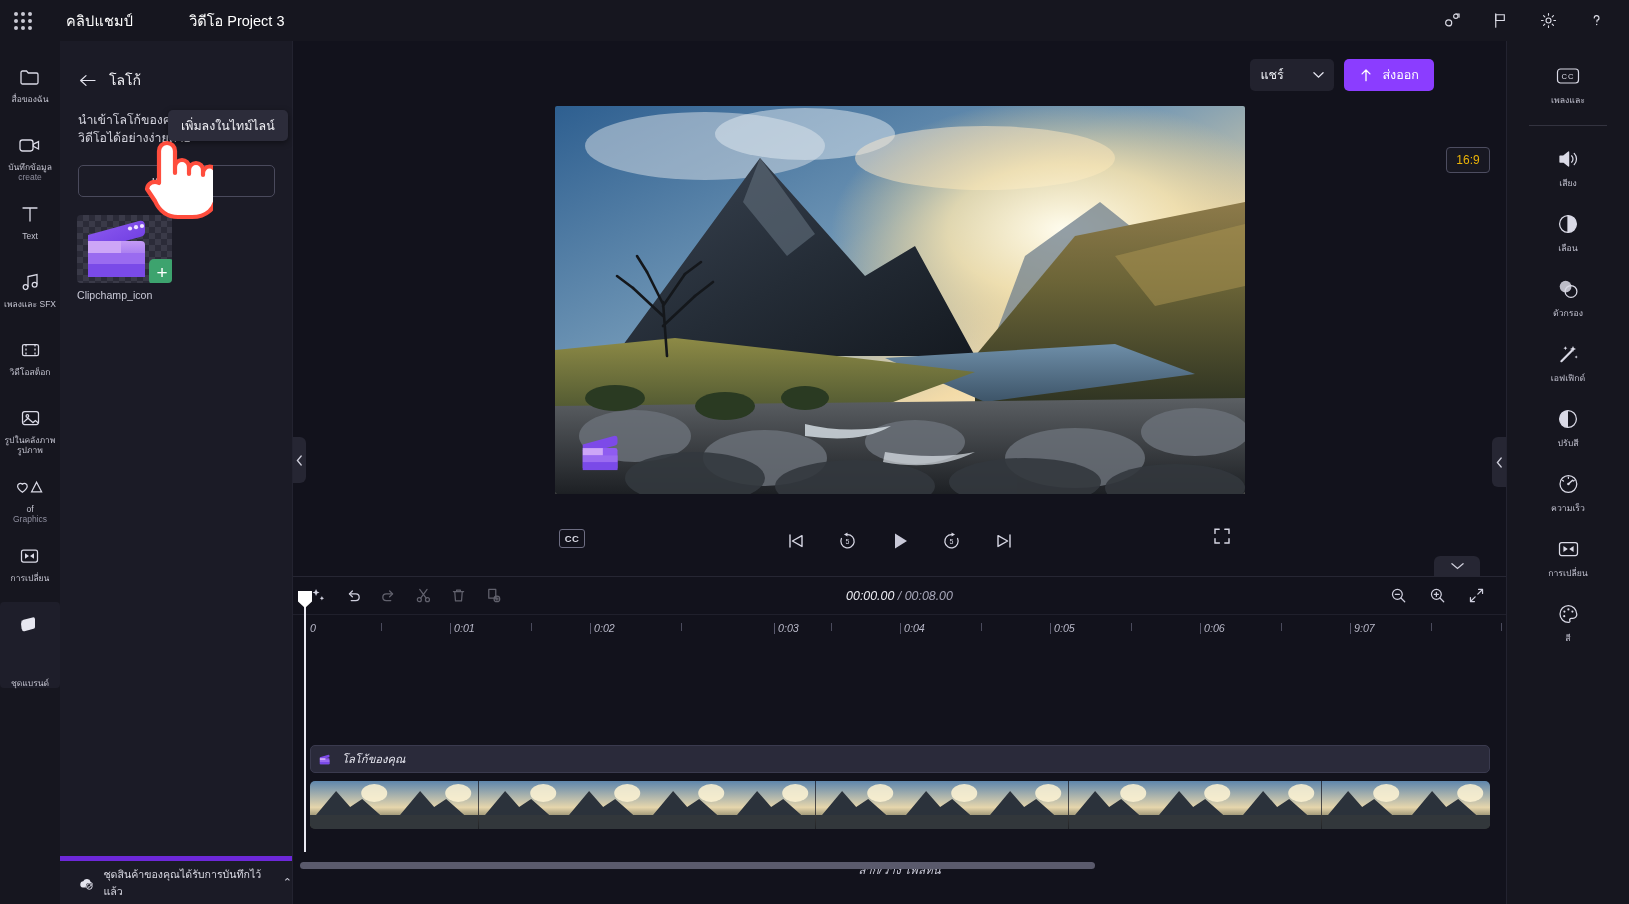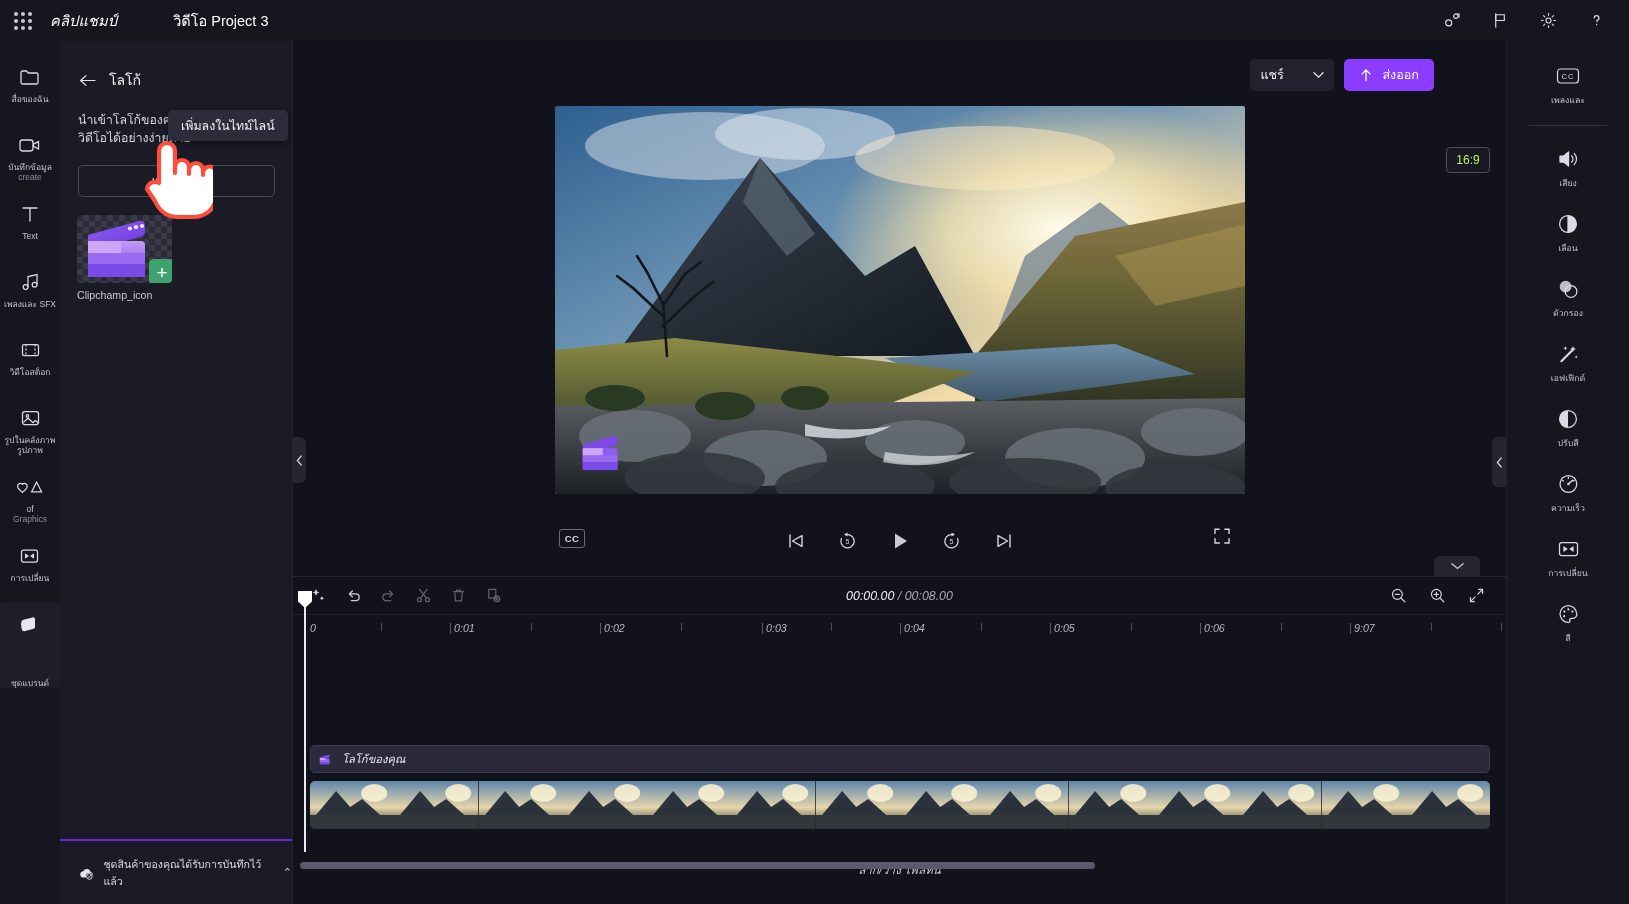--- a/index.html
+++ b/index.html
@@ -13,21 +13,21 @@
   .app { position: relative; width: 1629px; height: 904px; background: #12121c; }
 
   
   .topbar {
     position: absolute; left: 0; top: 0; width: 1629px; height: 41px;
     background: #16161f; display: flex; align-items: center;
   }
   .waffle { width: 46px; height: 41px; display: flex; align-items: center; justify-content: center; cursor: pointer; }
   .waffle-grid { display: grid; grid-template-columns: repeat(3, 4px); grid-template-rows: repeat(3, 4px); gap: 3px; }
   .waffle-grid i { width: 4px; height: 4px; background: #c9c9d4; border-radius: 50%; display: block; }
-  .brand { font-size: 14.5px; color: #ffffff; margin-left: 4px; letter-spacing: .2px; font-style: italic; }
+  .brand { font-size: 14.5px; color: #ffffff; margin-left: 20px; letter-spacing: .2px; }
   .proj-title { font-size: 14.5px; color: #ffffff; margin-left: 56px; }
   .top-right { margin-left: auto; display: flex; align-items: center; gap: 10px; padding-right: 14px; }
   .ticon { width: 38px; height: 38px; display: flex; align-items: center; justify-content: center; border-radius: 5px; cursor: pointer; }
   .ticon svg { display: block; }
 
   
   .rail {
     position: absolute; left: 0; top: 41px; width: 60px; height: 863px;
     background: #16161f; display: flex; flex-direction: column; align-items: flex-end;
     padding-top: 14px;
@@ -74,22 +74,22 @@
     color: #fff; font-size: 19px; line-height: 1;
   }
   .tooltip {
     position: absolute; left: 108px; top: 69px; height: 31px; padding: 0 13px;
     background: #2c2c3a; border-radius: 5px; display: flex; align-items: center;
     font-size: 12.4px; color: #f0f0f5; white-space: nowrap; box-shadow: 0 2px 6px rgba(0,0,0,.45);
   }
   .cursor-hand { position: absolute; left: 83px; top: 92px; }
 
   .panel-footer {
-    position: absolute; left: 0; bottom: 0; width: 232px; height: 65px;
-    border-top: 2px solid #6d28d9; display: flex; align-items: center; gap: 8px;
+    position: absolute; left: 0; bottom: 0; width: 232px; height: 48px;
+    border-top: 5px solid #6d28d9; display: flex; align-items: center; gap: 8px;
     padding-left: 18px;
   }
   .footer-txt { font-size: 10.6px; color: #dcdce6; }
   .chev-up { color: #c8c8d4; font-size: 11px; }
 
   
   .stage { position: absolute; left: 293px; top: 41px; width: 1213px; height: 535px; background: #12121c; }
   .share-row { position: absolute; right: 72px; top: 18px; display: flex; align-items: center; gap: 10px; }
   .share-btn {
     height: 32px; min-width: 84px; padding: 16px 10px; background: #22222e; border: none; border-radius: 5px;
@@ -97,21 +97,21 @@
     gap: 14px; cursor: pointer; font-family: "Liberation Sans", sans-serif;
   }
   .export-btn {
     height: 32px; padding: 0 15px; background: #8b3dff; border: none; border-radius: 5px;
     color: #fff; font-size: 12.6px; display: flex; align-items: center; gap: 9px; cursor: pointer;
     font-family: "Liberation Sans", sans-serif;
   }
   .ratio-chip {
     position: absolute; right: 16px; top: 106px; width: 44px; height: 26px;
     border: 1px solid #4d4d60; border-radius: 4px; display: flex; align-items: center; justify-content: center;
-    font-size: 12px; color: #bef264; cursor: pointer; background: #181822;
+    font-size: 12px; color: #eab308; cursor: pointer; background: #181822;
   }
 
   .preview {
     position: absolute; left: 262px; top: 65px; width: 690px; height: 388px;
     border-radius: 2px; overflow: hidden; background: #0b0f14;
   }
   .overlay-logo { position: absolute; left: 21px; bottom: 20px; width: 58px; height: 42px; }
 
   .player-bar { position: absolute; left: 0; top: 480px; width: 1213px; height: 44px; }
   .cc-btn {
@@ -633,23 +633,23 @@
           </svg>
         </div>
       </div>
     </div>
 
     <div class="ruler">
       <div class="tick" style="left:17px"><span>0</span></div>
       <div class="minor" style="left:88px"></div>
       <div class="tick" style="left:157px"><span class="bar"></span><span>0:01</span></div>
       <div class="minor" style="left:238px"></div>
-      <div class="tick" style="left:307px"><span class="bar"></span><span>0:02</span></div>
+      <div class="tick" style="left:297px"><span class="bar"></span><span>0:02</span></div>
       <div class="minor" style="left:388px"></div>
-      <div class="tick" style="left:469px"><span class="bar"></span><span>0:03</span></div>
+      <div class="tick" style="left:481px"><span class="bar"></span><span>0:03</span></div>
       <div class="minor" style="left:538px"></div>
       <div class="tick" style="left:607px"><span class="bar"></span><span>0:04</span></div>
       <div class="minor" style="left:688px"></div>
       <div class="tick" style="left:757px"><span class="bar"></span><span>0:05</span></div>
       <div class="minor" style="left:838px"></div>
       <div class="tick" style="left:907px"><span class="bar"></span><span>0:06</span></div>
       <div class="minor" style="left:988px"></div>
       <div class="tick" style="left:1057px"><span class="bar"></span><span>9:07</span></div>
       <div class="minor" style="left:1138px"></div>
       <div class="minor" style="left:1208px"></div>

